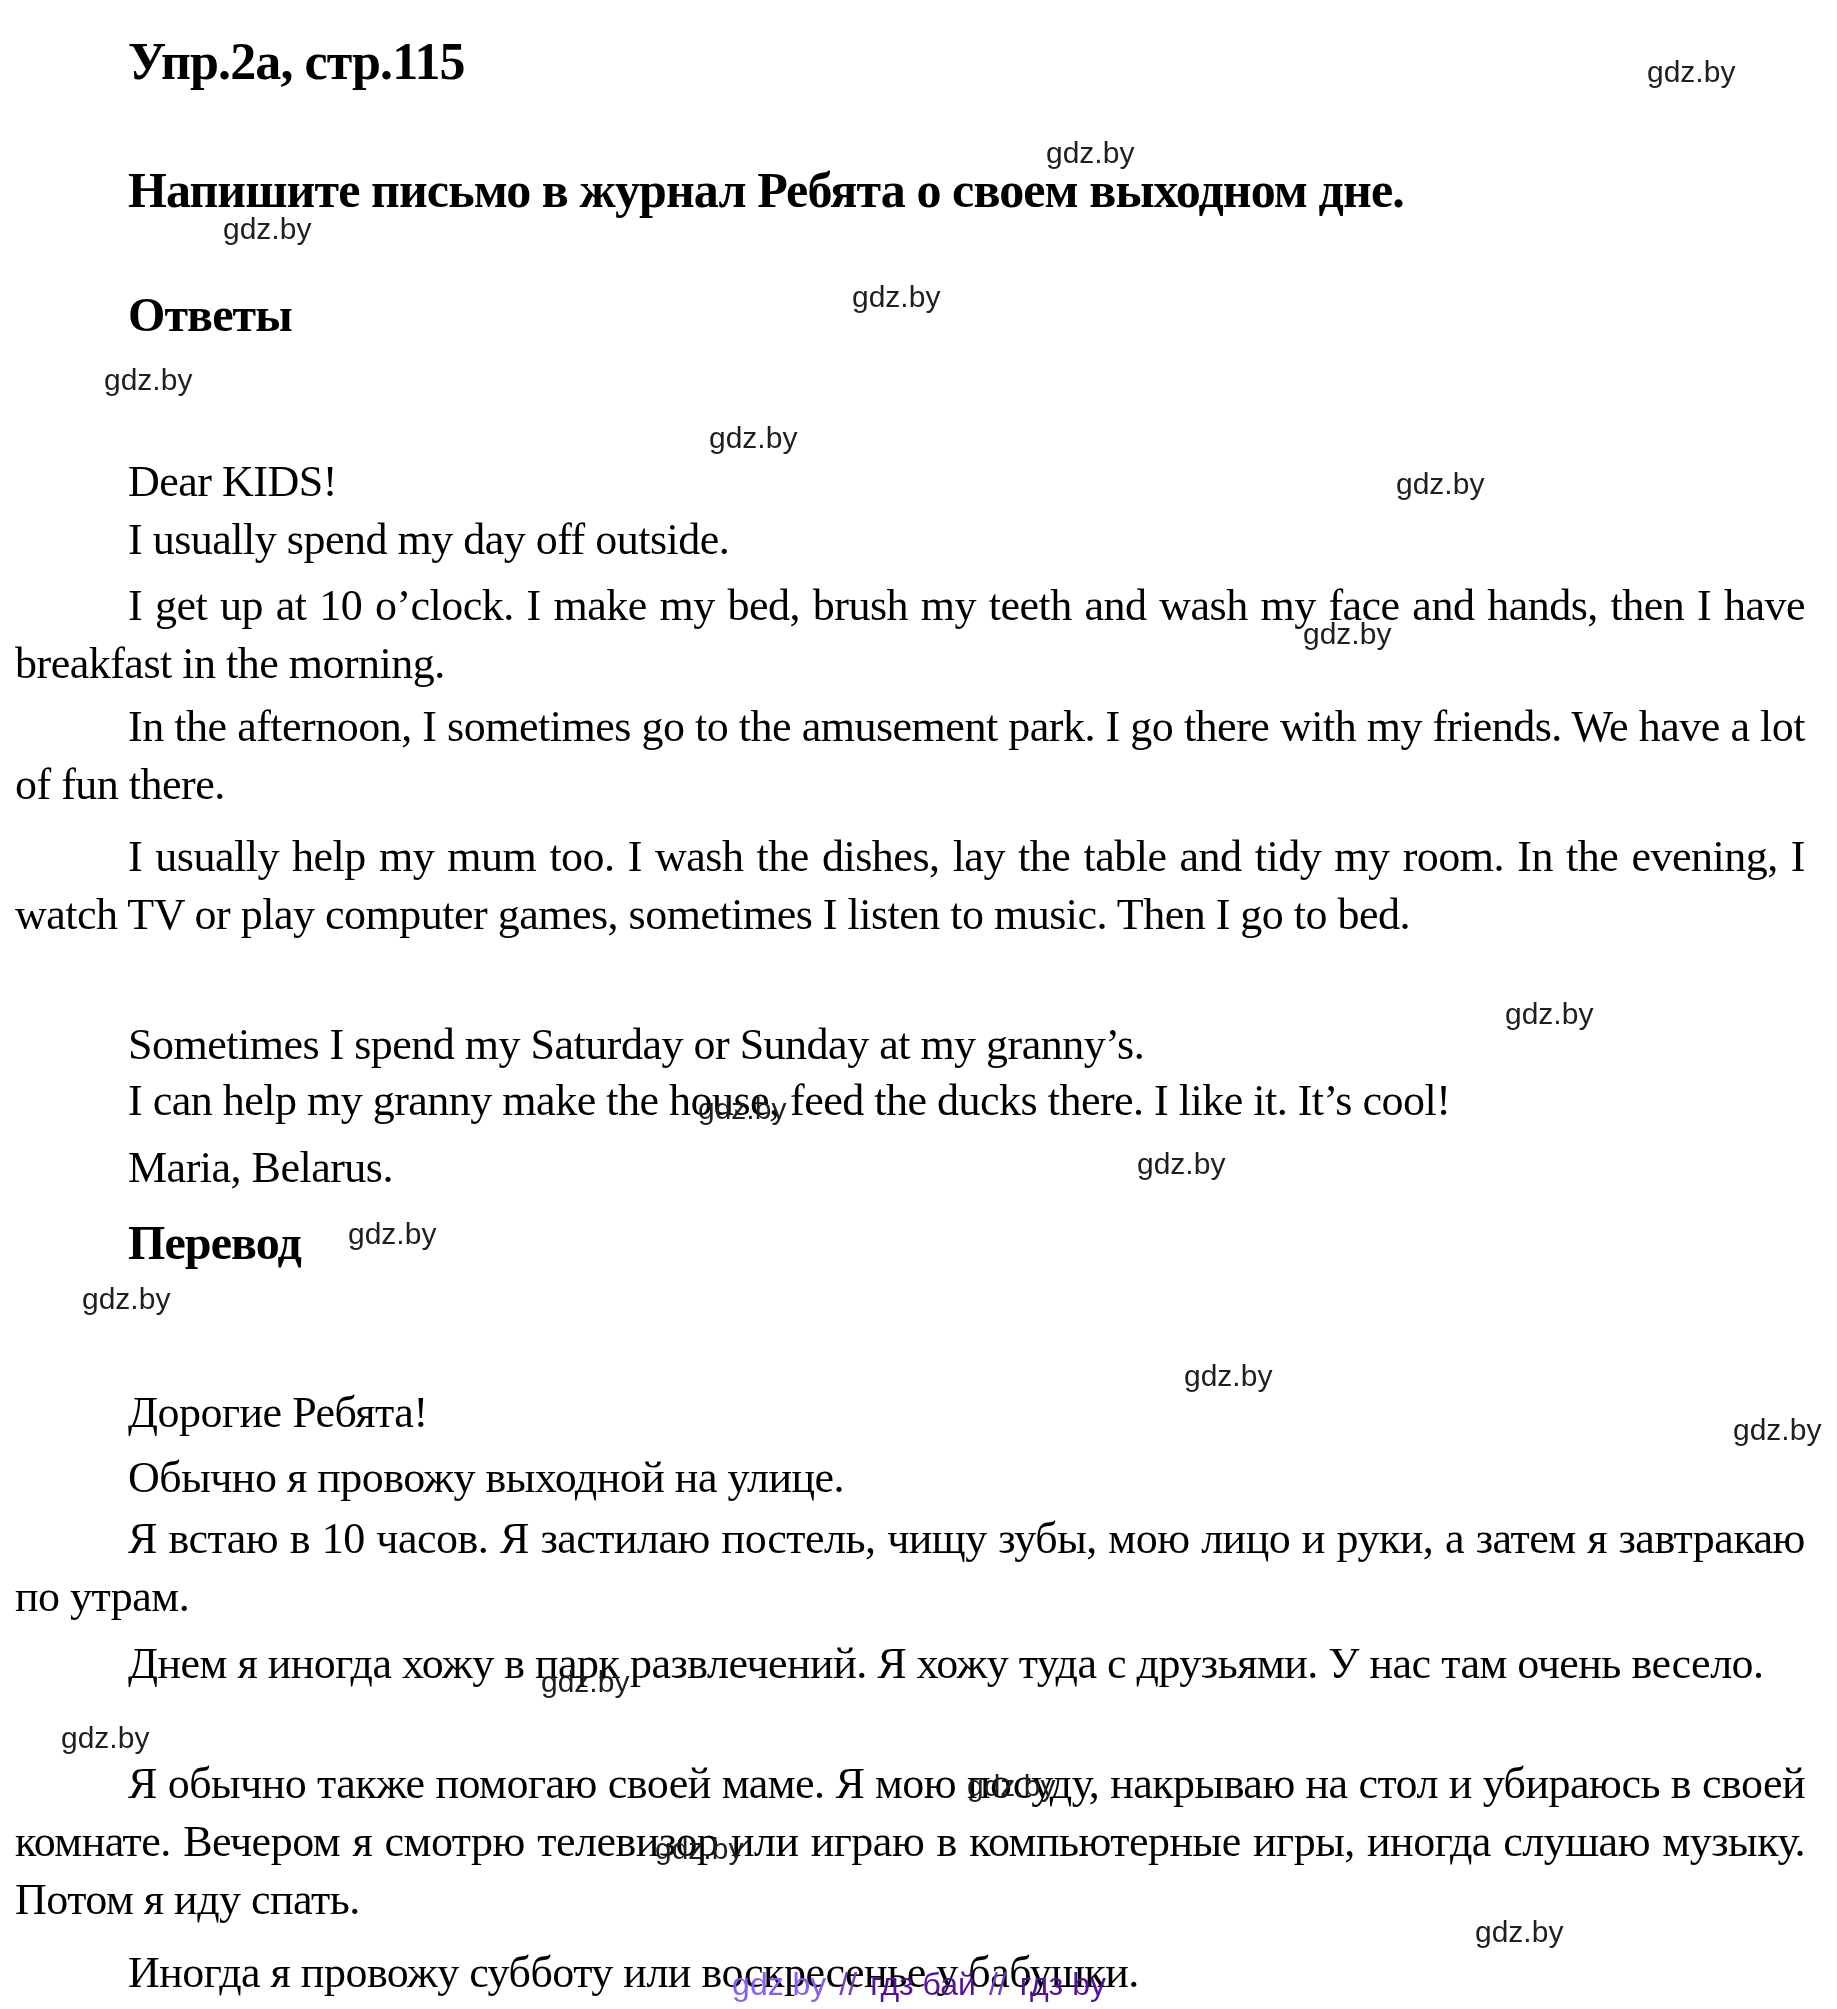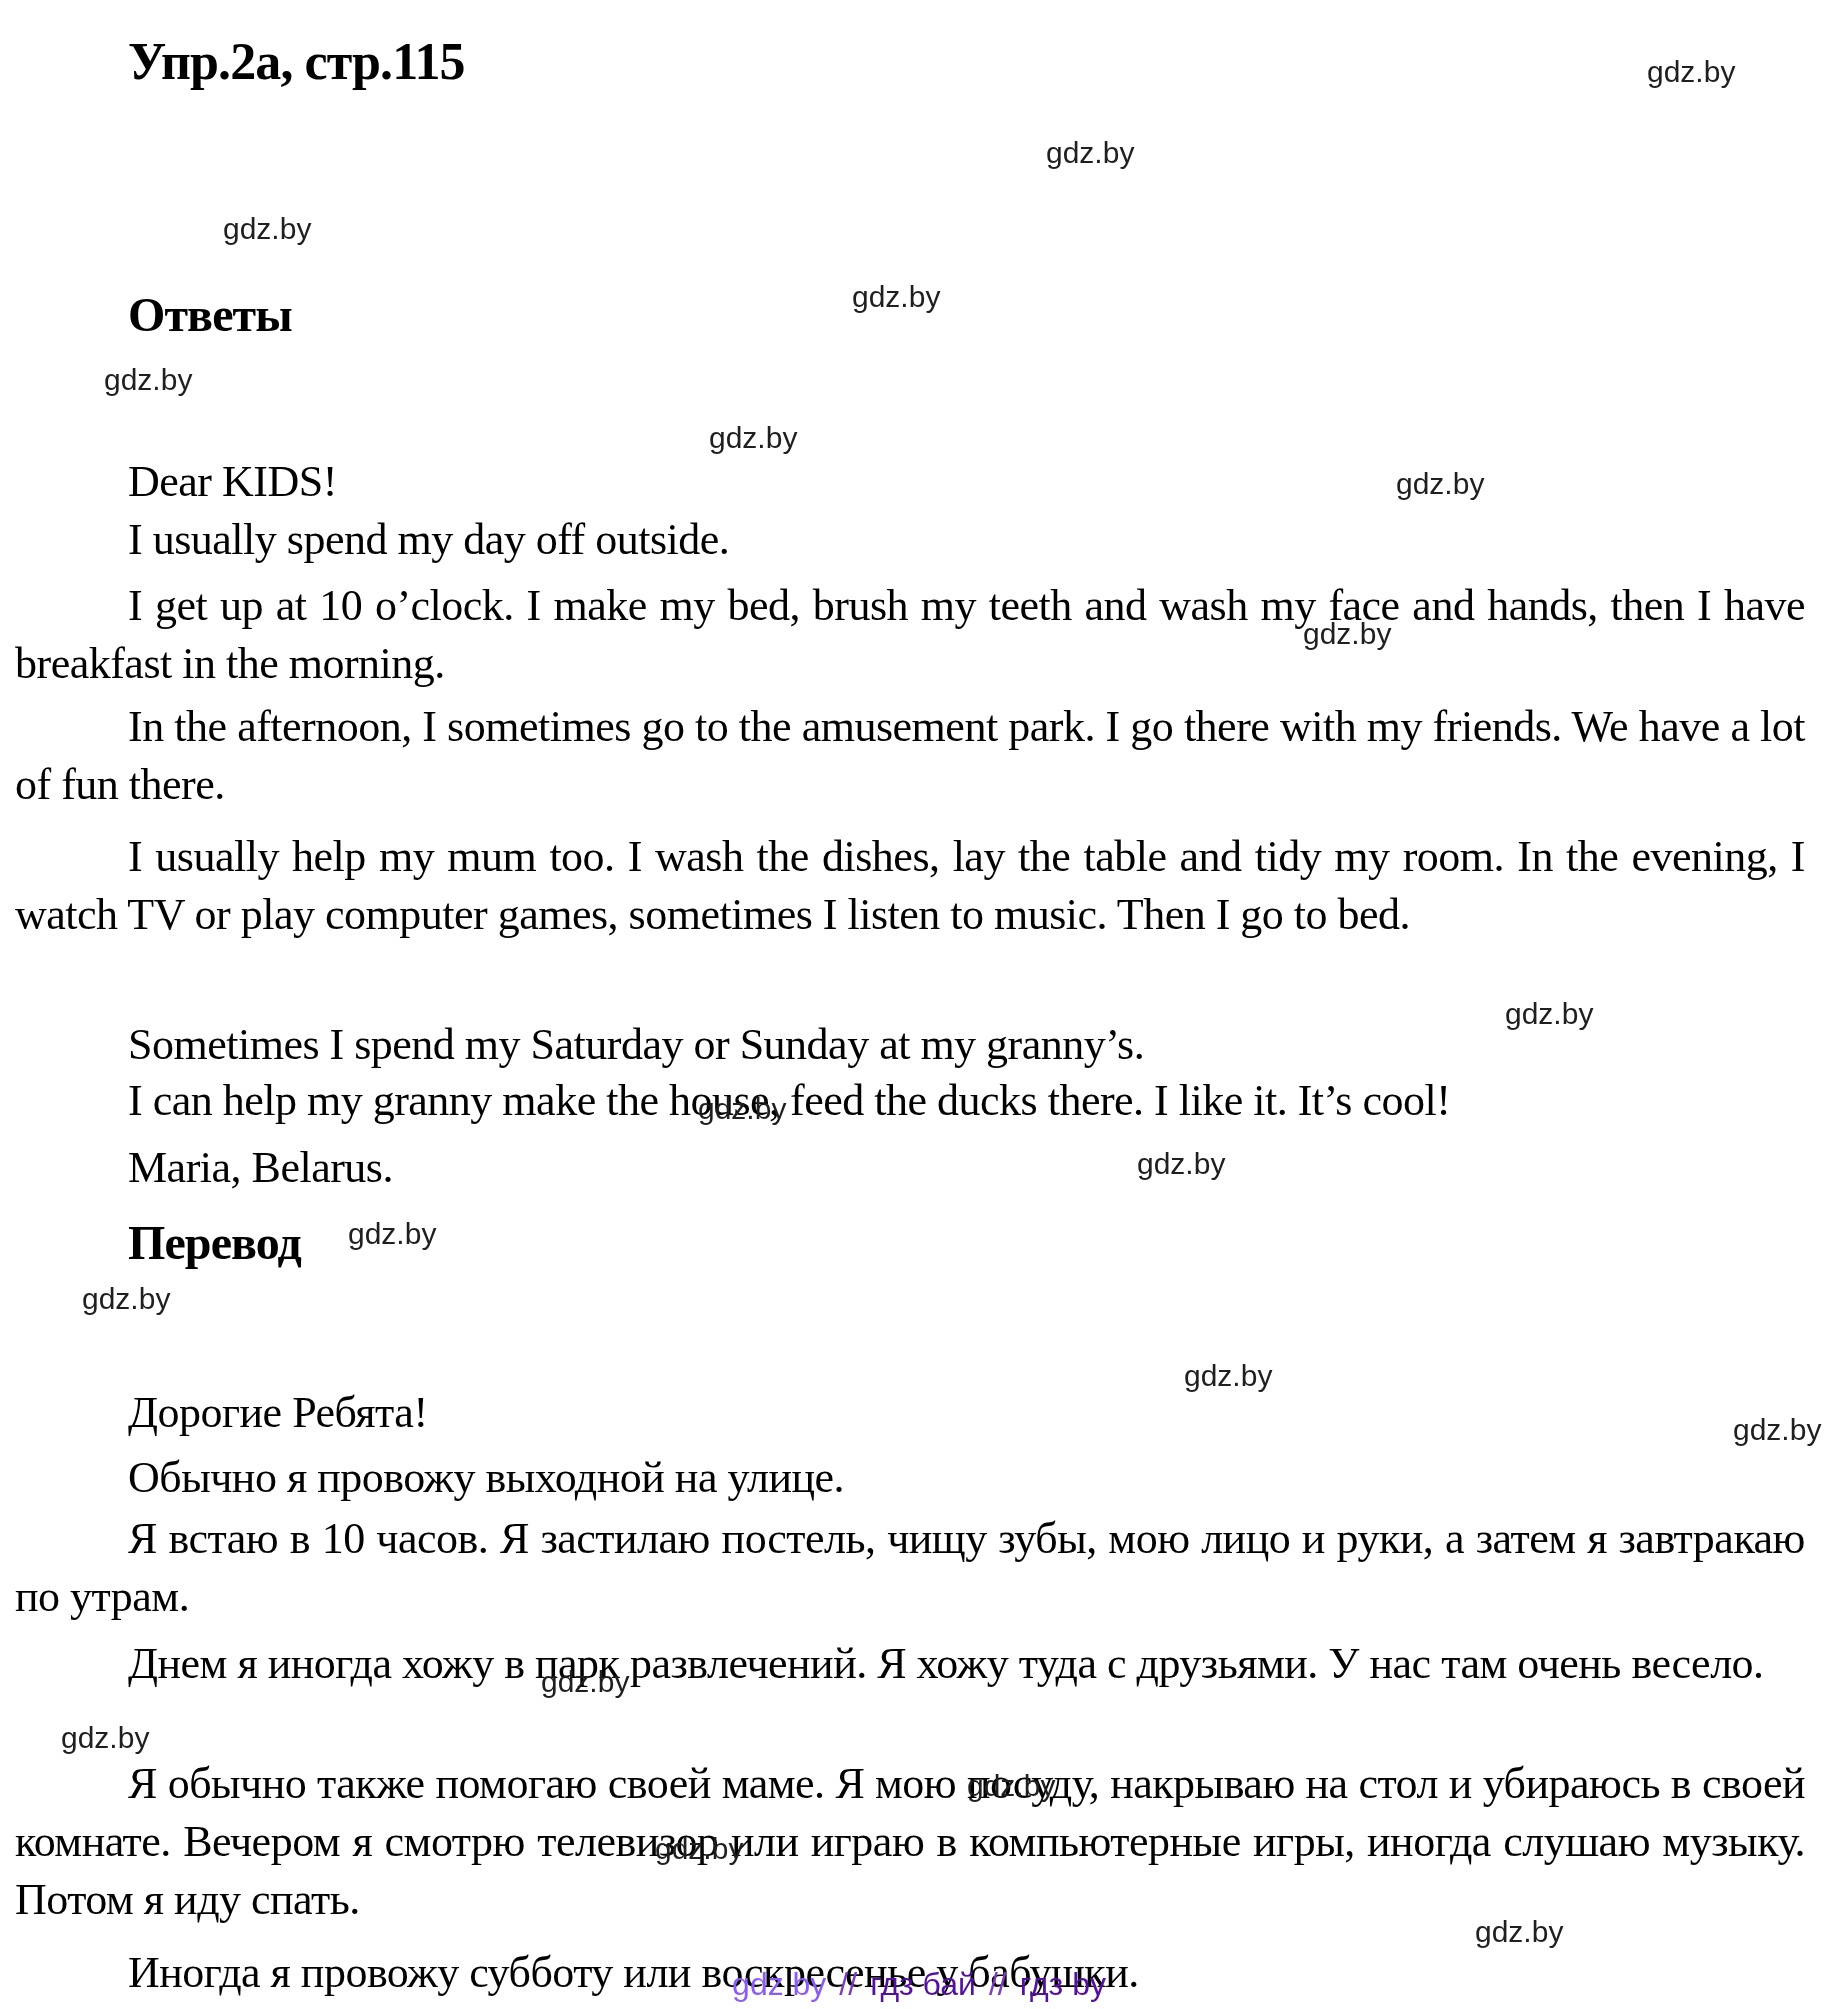--- a/index.html
+++ b/index.html
@@ -53,20 +53,21 @@
   .footer .slash{margin:0 13px;}
 </style>
 </head>
 <body>
 
 <div class="page" id="page">
 
 
   <div class="h-title">Упр.2а, стр.115</div>
 
+  <div class="h-task">Напишите письмо в журнал Ребята о своем выходном дне.</div>
 
   <div class="h-sub" style="top:288px">Ответы</div>
 
   <p class="para" style="top:409px">Dear KIDS!</p>
   <p class="para" style="top:467px">I usually spend my day off outside.</p>
   <p class="para" style="top:533px">I get up at 10 o’clock. I make my bed, brush my teeth and wash my face and hands, then I have breakfast in the morning.</p>
   <p class="para" style="top:654px">In the afternoon, I sometimes go to the amusement park. I go there with my friends. We have a lot of fun there.</p>
   <p class="para" style="top:784px">I usually help my mum too. I wash the dishes, lay the table and tidy my room. In the evening, I watch TV or play computer games, sometimes I listen to music. Then I go to bed.</p>
   <p class="para" style="top:972px">Sometimes I spend my Saturday or Sunday at my granny’s.</p>
   <p class="para" style="top:1028px">I can help my granny make the house, feed the ducks there. I like it. It’s cool!</p>

